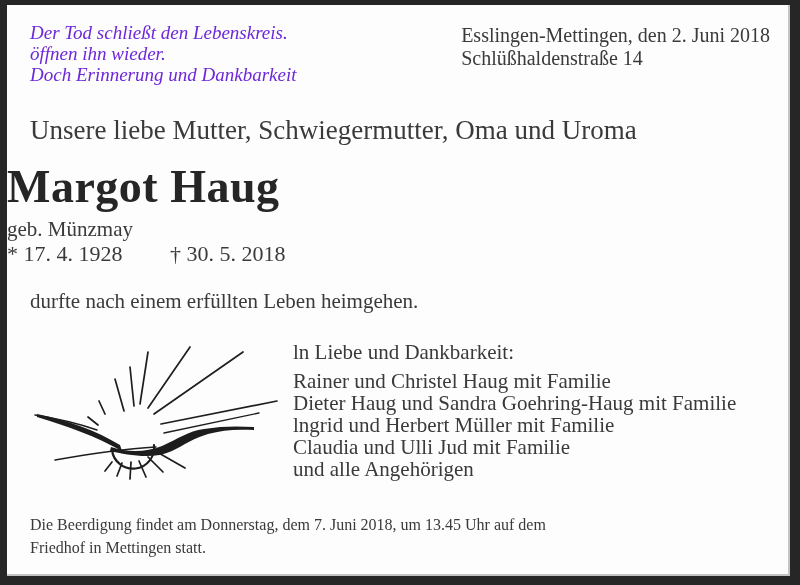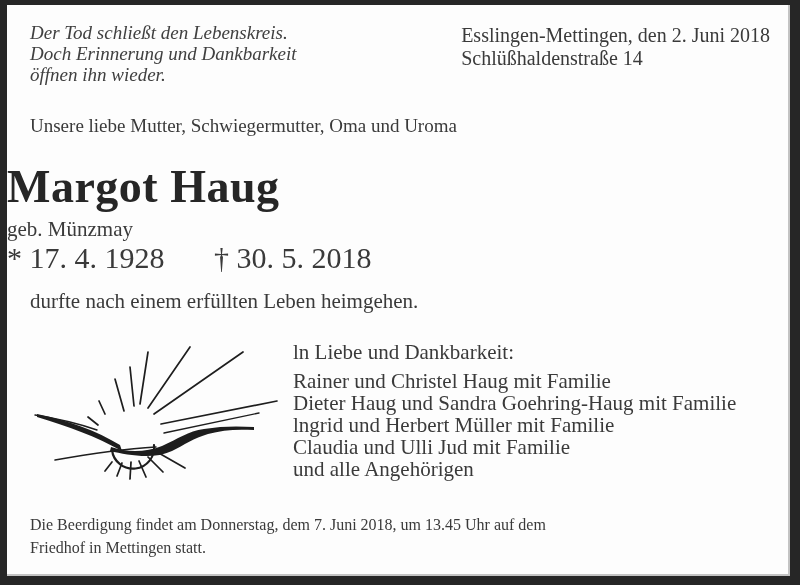--- a/index.html
+++ b/index.html
@@ -11,39 +11,39 @@
     border-style:solid;
     border-color:#262626;
     border-width:5px 10px 9px 7px;
     box-shadow: inset -2px -2px 0 #c3c3c3;
     font-family:"Liberation Serif", "DejaVu Serif", serif;
     color:#3a3a3a;
     overflow:hidden;
   }
   .epigraph {
     position:absolute; left:23px; top:17px;
-    font-style:italic; font-size:19px; line-height:21px; color:#404040;
+    font-style:italic; font-size:19px; line-height:21px; color:#6d28d9;
     white-space:nowrap;
   }
   .dateline {
     position:absolute; right:20px; top:19px;
     font-size:20px; line-height:23px;
     white-space:nowrap;
   }
   .salutation {
     position:absolute; left:23px; top:110px;
-    font-size:19px; white-space:nowrap;
+    font-size:27px; white-space:nowrap;
   }
   .centered { position:absolute; left:0; width:100%; text-align:left; }
   .deceased-name {
     top:157px; font-size:46px; font-weight:bold; color:#262626;
     letter-spacing:0.5px; line-height:1.1;
   }
   .maiden-name { top:212px; font-size:21px; }
-  .life-dates  { top:236px; font-size:30px; }
+  .life-dates  { top:236px; font-size:22px; }
   .life-dates .birth { margin-right:21px; }
   .life-dates .death { margin-left:21px; }
   .message {
     position:absolute; left:23px; top:284px;
     font-size:21px; white-space:nowrap;
   }
   .sun-art { position:absolute; left:18px; top:334px; }
   .tribute { position:absolute; left:286px; top:336px; font-size:21px; line-height:22px; }
   .tribute .intro { margin-bottom:7px; }
   .tribute .mourner { white-space:nowrap; }
@@ -52,22 +52,22 @@
     font-size:16px; line-height:23px; white-space:nowrap;
   }
 </style>
 </head>
 <body>
 
 <div class="frame">
 
   <div class="epigraph">
     <div>Der Tod schließt den Lebenskreis.</div>
+    <div>öffnen ihn wieder.</div>
     <div>Doch Erinnerung und Dankbarkeit</div>
-    <div>öffnen ihn wieder.</div>
   </div>
 
   <div class="dateline">
     <div>Esslingen-Mettingen, den 2. Juni 2018</div>
     <div>Schlüßhaldenstraße 14</div>
   </div>
 
   <div class="salutation">Unsere liebe Mutter, Schwiegermutter, Oma und Uroma</div>
 
   <div class="centered deceased-name">Margot Haug</div>

